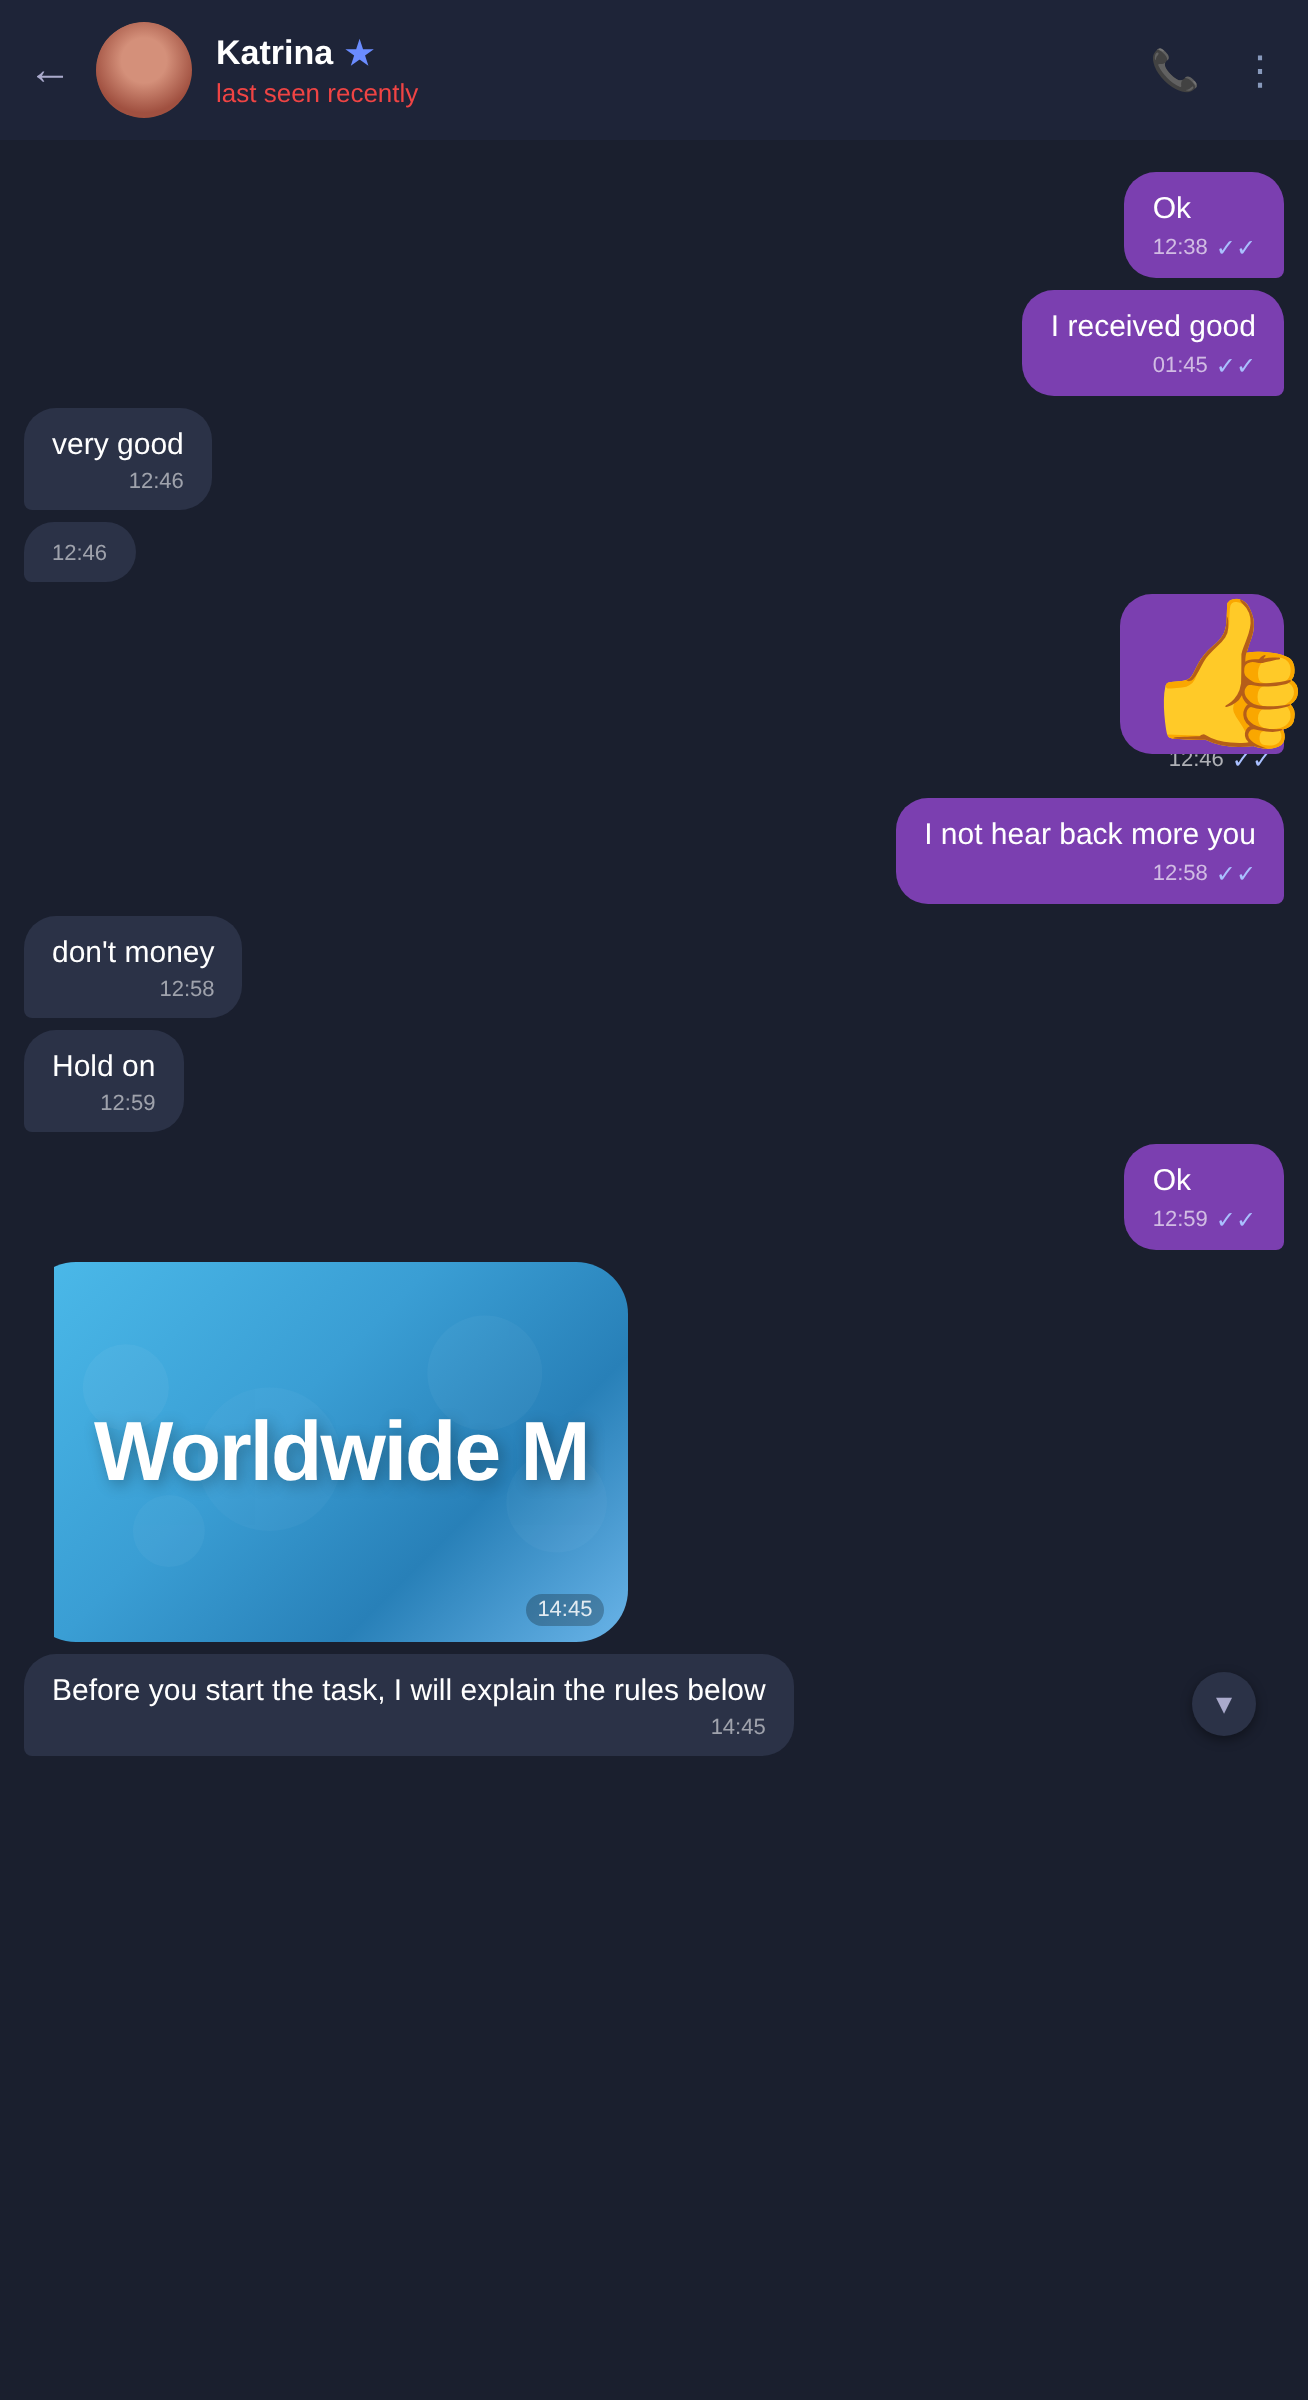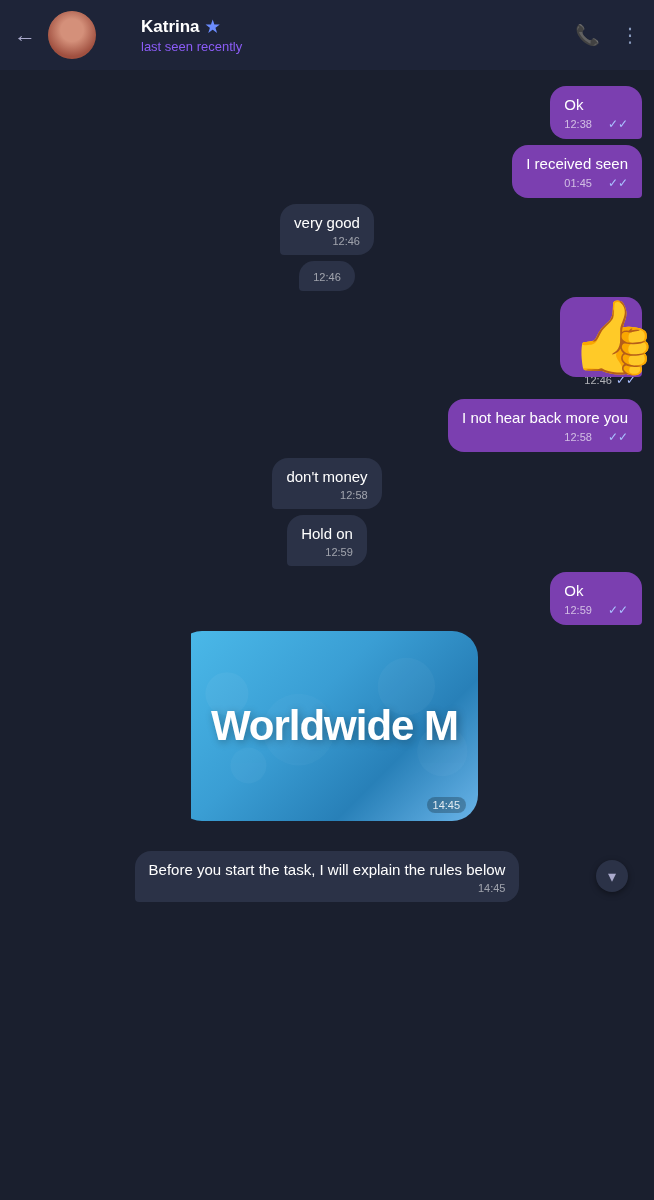--- a/index.html
+++ b/index.html
@@ -47,37 +47,36 @@
     }
     .avatar-face {
       position: absolute;
       width: 100%;
       height: 100%;
       border-radius: 50%;
       background: radial-gradient(circle at 50% 40%, #d4907a 30%, #a05040 70%);
     }
     .contact-info {
       flex: 1;
-      margin-left: 33px;
     }
     .contact-name {
       font-size: 17px;
       font-weight: 600;
       color: #ffffff;
       display: flex;
       align-items: center;
       gap: 6px;
     }
     .star-icon {
       color: #6b8cff;
       font-size: 16px;
     }
     .contact-status {
       font-size: 13px;
-      color: #8b5cf6;
+      color: #ef4444;
       margin-top: 2px;
     }
     .header-actions {
       display: flex;
       gap: 20px;
       align-items: center;
     }
     .header-icon {
       color: #8899bb;
       font-size: 20px;
@@ -94,21 +93,21 @@
 
     
     .msg-row {
       display: flex;
       width: 100%;
     }
     .msg-row.sent {
       justify-content: flex-end;
     }
     .msg-row.received {
-      justify-content: center;
+      justify-content: flex-start;
     }
 
     .bubble {
       border-radius: 16px;
       padding: 8px 14px;
       max-width: 75%;
       position: relative;
       word-wrap: break-word;
     }
     .bubble.sent {
@@ -123,21 +122,21 @@
     }
 
     .msg-text {
       font-size: 15px;
       line-height: 1.4;
     }
     .msg-meta {
       display: flex;
       align-items: center;
       justify-content: flex-end;
-      gap: 16px;
+      gap: 4px;
       margin-top: 2px;
     }
     .msg-time {
       font-size: 11px;
       color: rgba(255,255,255,0.55);
     }
     .msg-time.sent {
       color: rgba(255,255,255,0.65);
     }
     .check-icon {
@@ -254,21 +253,21 @@
       <div class="msg-text">Ok</div>
       <div class="msg-meta">
         <span class="msg-time sent">12:38</span>
         <span class="check-icon read">✓✓</span>
       </div>
     </div>
   </div>
 
   <div class="msg-row sent">
     <div class="bubble sent">
-      <div class="msg-text">I received seen</div>
+      <div class="msg-text">I received good</div>
       <div class="msg-meta">
         <span class="msg-time sent">01:45</span>
         <span class="check-icon read">✓✓</span>
       </div>
     </div>
   </div>
 
   <div class="msg-row received">
     <div class="bubble received">
       <div class="msg-text">very good</div>
@@ -346,21 +345,21 @@
           <circle cx="80" cy="150" r="25" fill="white" opacity="0.12"></circle>
         </svg>
         <span class="image-text" style="position:relative;z-index:1;">Worldwide M</span>
       </div>
       <div class="image-time-overlay">14:45</div>
     </div>
   </div>
 
   <div class="last-section">
     <div class="msg-row received">
-      <div class="bubble received" style="max-width:85%;margin-top:24px;">
+      <div class="bubble received" style="max-width:85%;">
         <div class="msg-text">Before you start the task, I will explain the rules below</div>
         <div class="msg-meta">
           <span class="msg-time">14:45</span>
         </div>
       </div>
       <div class="scroll-indicator">▾</div>
     </div>
   </div>
 
 </div>

